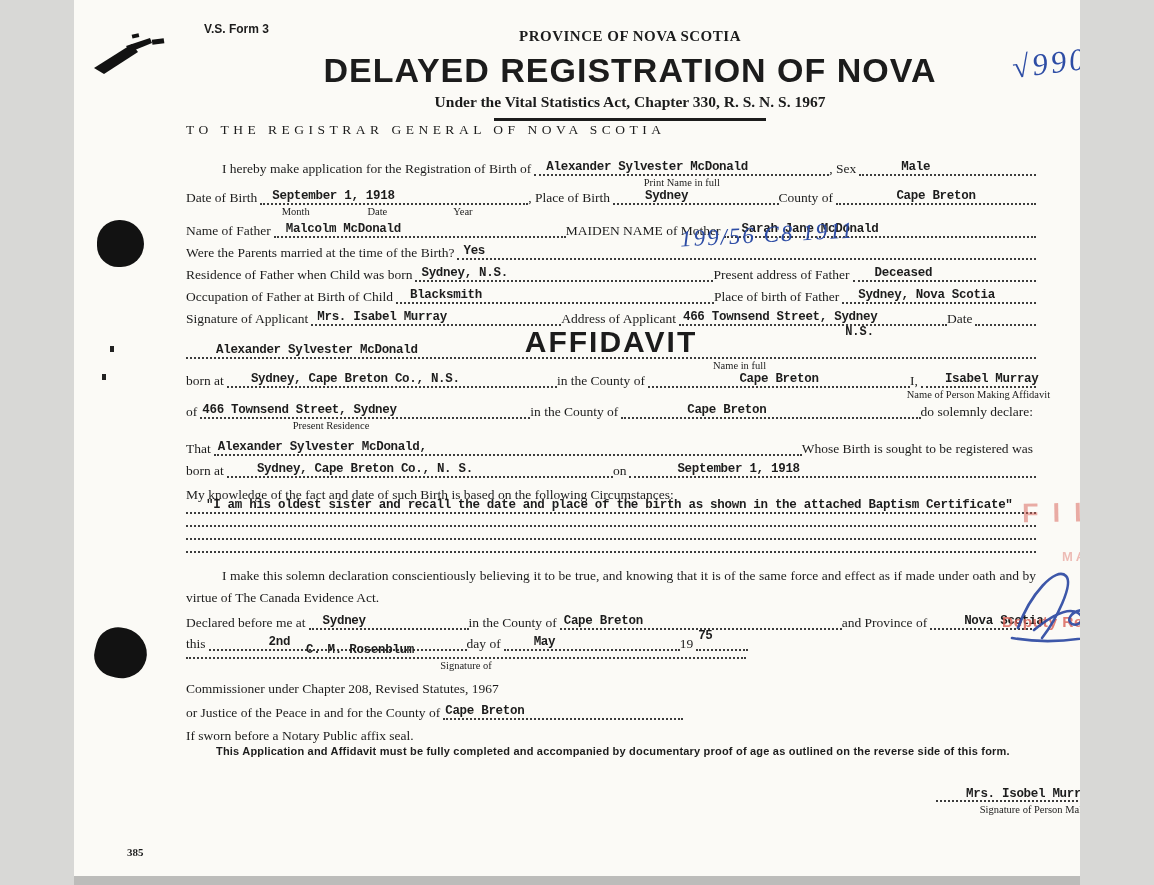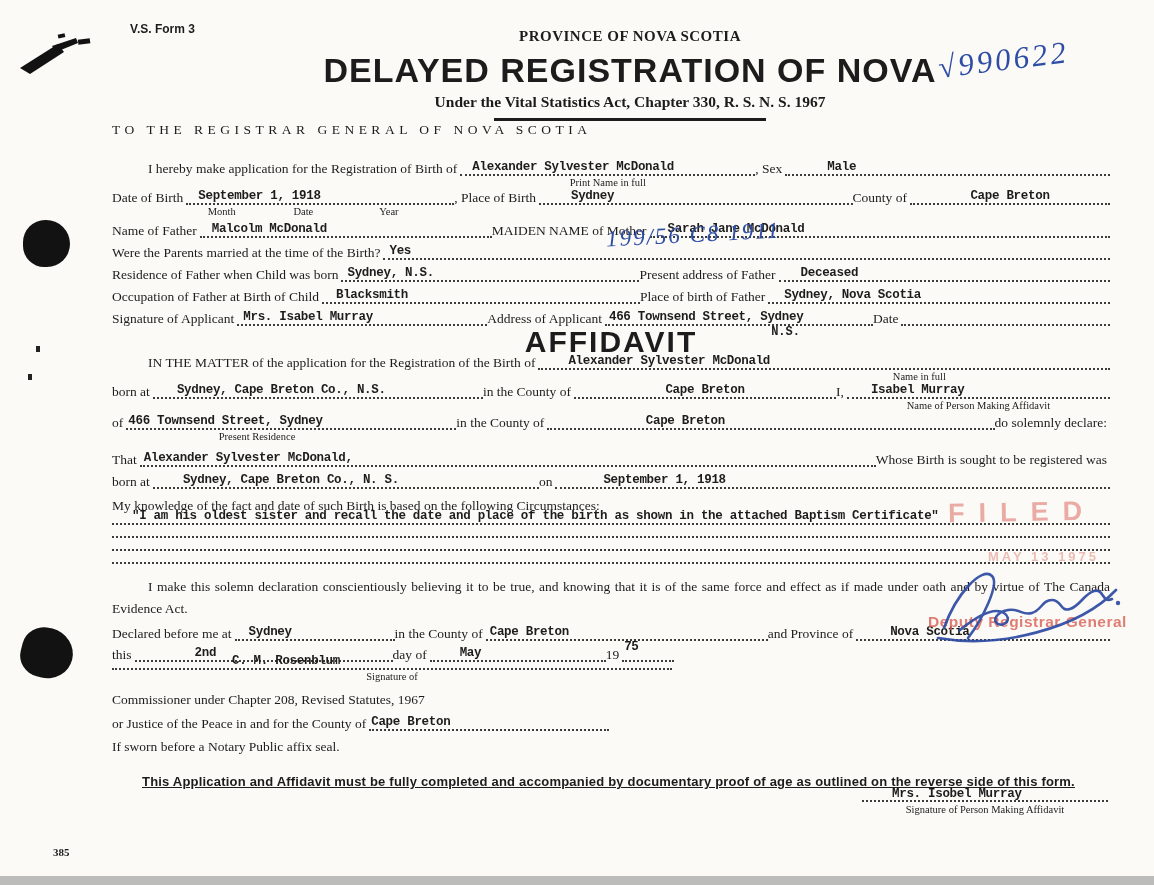--- a/index.html
+++ b/index.html
@@ -1,17 +1,17 @@
 <!DOCTYPE html>
 <html><head>
 <meta charset="utf-8">
 <style>
   html,body { margin:0; padding:0; background:#d8d8d6; }
   .page {
-    position:relative; width:1154px; height:885px; margin:0 auto;
+    position:relative; width:1006px; height:885px; margin:0 auto;
     background:#fbfaf6; overflow:hidden; color:#1c1c1c;
     font-family:"Liberation Serif", serif;
   }
   
   .form-no { position:absolute; left:130px; top:22px; font-size:12px; font-weight:bold;
              font-family:"Liberation Sans", sans-serif; }
   .hdr { position:absolute; left:116px; right:46px; top:28px; text-align:center; padding-left:36px; }
   .hdr-province { font-size:15px; font-weight:bold; letter-spacing:.5px; }
   .hdr-title { font-size:34px; font-weight:bold; letter-spacing:1px; margin-top:6px;
                font-family:"Liberation Sans", sans-serif; }
@@ -32,22 +32,22 @@
         font-family:"Liberation Mono", monospace; font-weight:700; font-size:12.5px; letter-spacing:-.3px; }
   .tv-c { left:0; right:0; text-align:center; }
   .sub { position:absolute; top:3px; font-size:10.5px; white-space:nowrap; color:#1c1c1c; }
   .sub-c { left:50%; transform:translateX(-50%); }
   .mt24{margin-top:24px}.mt22{margin-top:22px}.mt18{margin-top:18px}.mt16{margin-top:16px}
   .mt14{margin-top:14px}.mt9{margin-top:9px}.mt8{margin-top:8px}
   .mt7{margin-top:7px}.mt6{margin-top:6px}.mt4{margin-top:4px}
   .affidavit-title { text-align:center; font-size:30px; font-weight:bold; letter-spacing:2px;
                      font-family:"Liberation Sans", sans-serif; margin-top:8px; }
   .para { text-align:justify; text-indent:36px; line-height:22px; margin-top:12px; }
-  .footer-note { font-family:"Liberation Sans", sans-serif; font-weight:bold; font-size:13px;
-                 margin-top:20px; padding-left:30px; letter-spacing:.2px;text-decoration:underline; }
+  .footer-note { font-family:"Liberation Sans", sans-serif; font-weight:bold; font-size:11px;
+                 margin-top:1px; padding-left:30px; letter-spacing:.2px; }
   .pageno { position:absolute; left:53px; top:846px; font-size:11px; font-weight:bold; }
   
   .hand { font-style:italic; color:#2e4da5; font-family:"Liberation Serif", serif; }
   .hand-registry { position:absolute; left:606px; top:222px; font-size:23px; letter-spacing:2px;
                    transform:rotate(-3deg); white-space:nowrap; }
   .stamp { position:absolute; font-family:"Liberation Sans", sans-serif; font-weight:bold;
            color:#d95f55; white-space:nowrap; }
   .stamp-filed { left:948px; top:497px; font-size:27px; letter-spacing:14px; opacity:.5;
                  transform:rotate(-1deg); }
   .stamp-date { left:988px; top:549px; font-size:13px; letter-spacing:3px; opacity:.4; }
@@ -176,21 +176,20 @@
         <span class="sub" style="left:62%; font-family:'Liberation Mono',monospace; font-weight:700; font-size:12px">N.S.</span>
       </span>
       <span class="lbl">Date</span>
       <span class="fill"></span>
     </div>
 
 
     <div class="affidavit-title">AFFIDAVIT</div>
 
     <div class="frow mt6">
-      <span class="lbl indent">IN THE MATTER of the application for the Registration of the Birth of</span>
       <span class="fill">
         <span class="tv" style="left:30px">Alexander Sylvester McDonald</span>
         <span class="sub" style="left:62%">Name in full</span>
       </span>
     </div>
 
     <div class="frow mt14">
       <span class="lbl">born at</span>
       <span class="fill fx" style="flex-basis:330px">
         <span class="tv" style="left:24px">Sydney, Cape Breton Co., N.S.</span>

